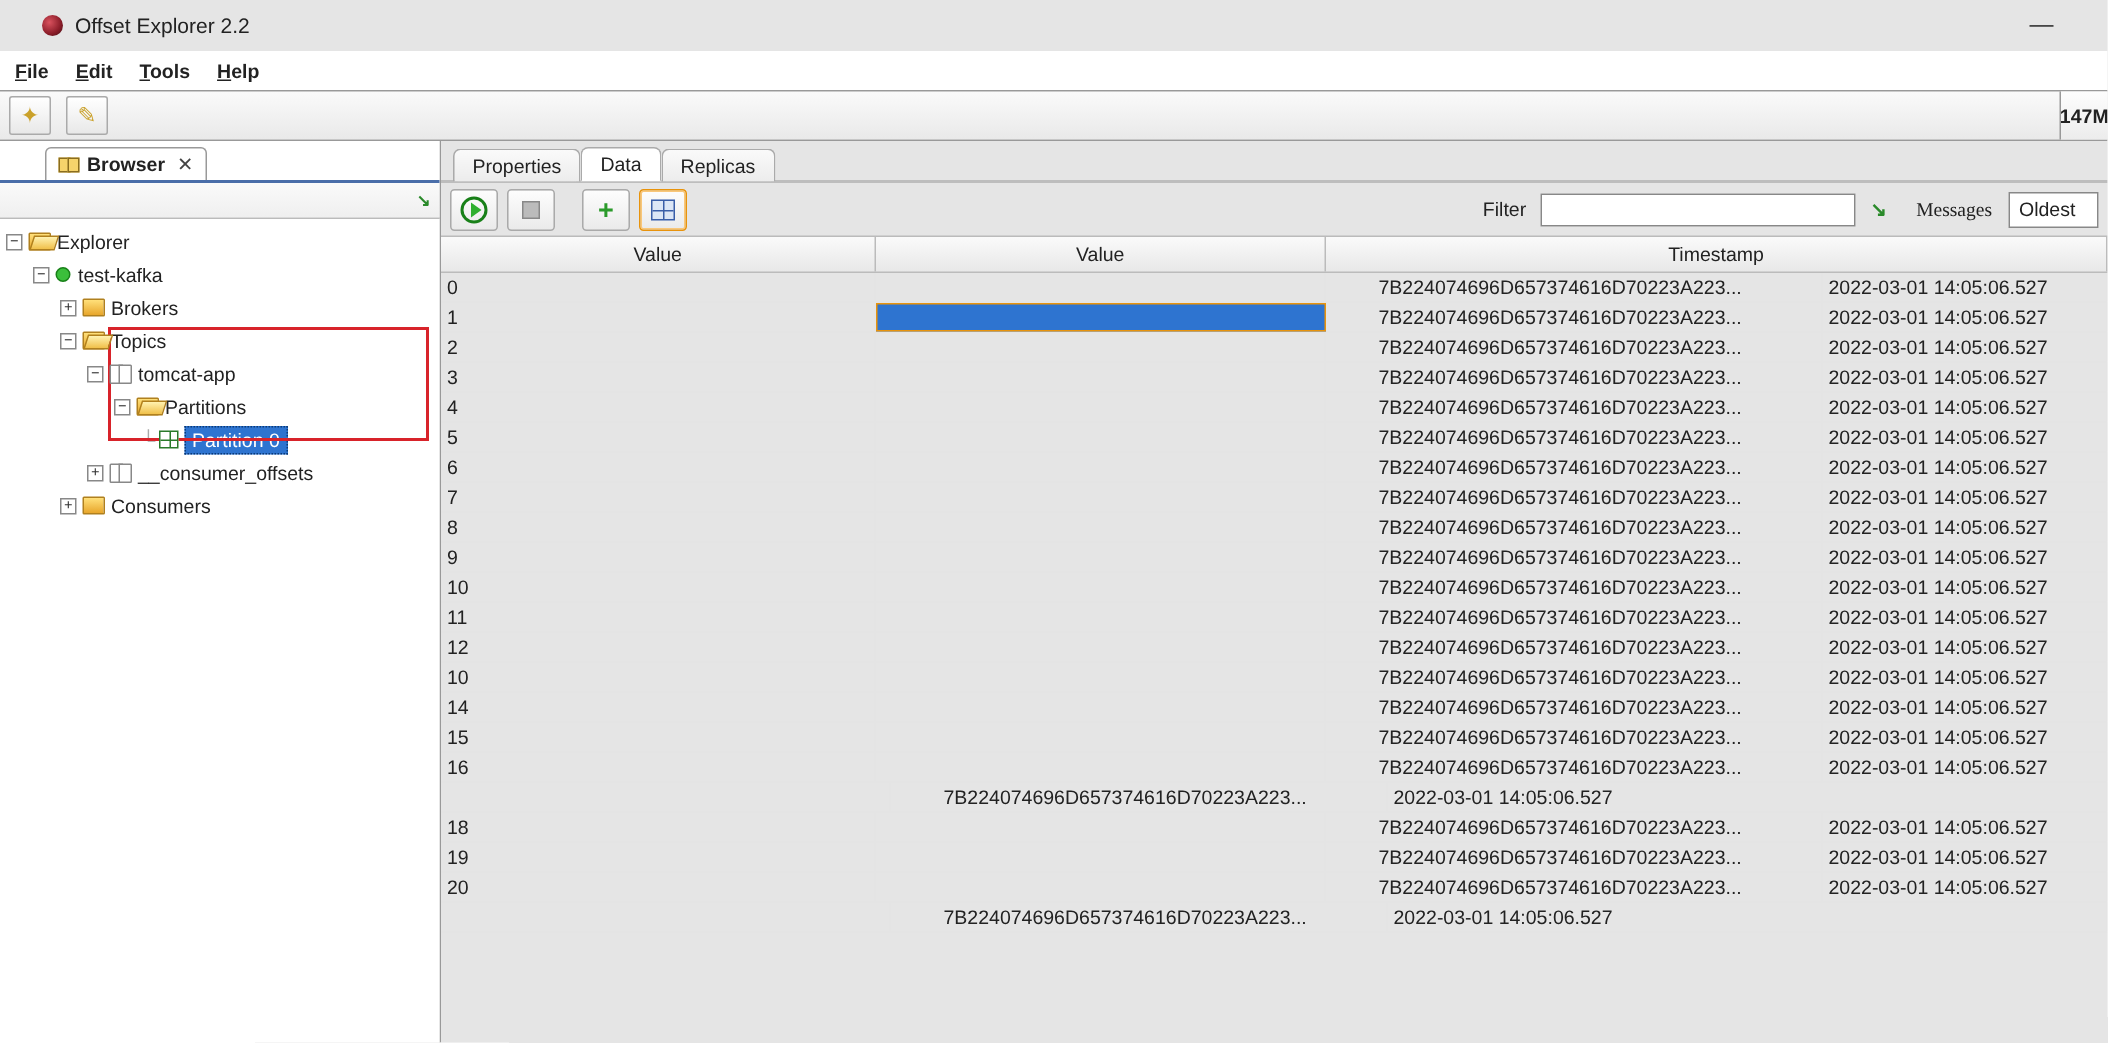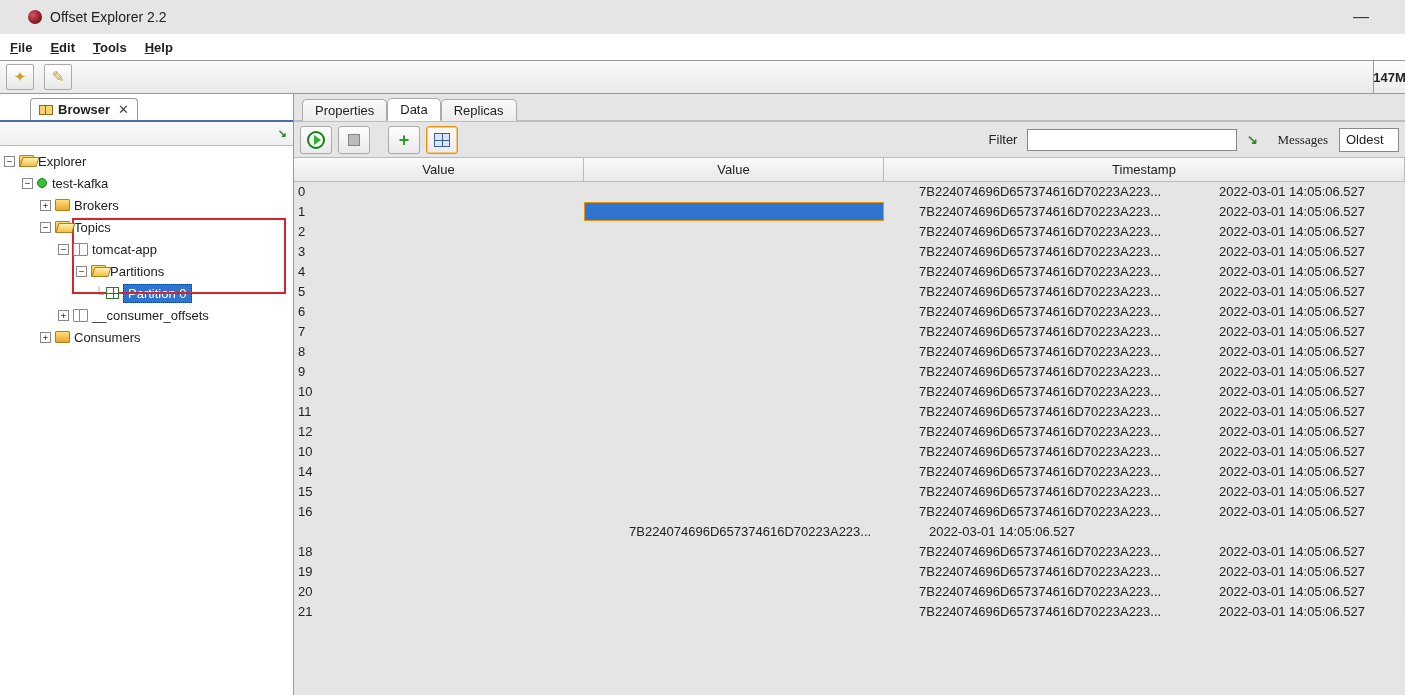--- a/index.html
+++ b/index.html
@@ -623,20 +623,19 @@
           <div class="cell val">7B224074696D657374616D70223A223...</div>
           <div class="cell ts">2022-03-01 14:05:06.527</div>
         </div>
         <div class="row">
           <div class="cell off">20</div>
           <div class="cell key"></div>
           <div class="cell val">7B224074696D657374616D70223A223...</div>
           <div class="cell ts">2022-03-01 14:05:06.527</div>
         </div>
         <div class="row">
-          <div class="cell off">21</div>
           <div class="cell key"></div>
           <div class="cell val">7B224074696D657374616D70223A223...</div>
           <div class="cell ts">2022-03-01 14:05:06.527</div>
         </div>
       </div>
   </div>
 </div>
 
 </body></html>

